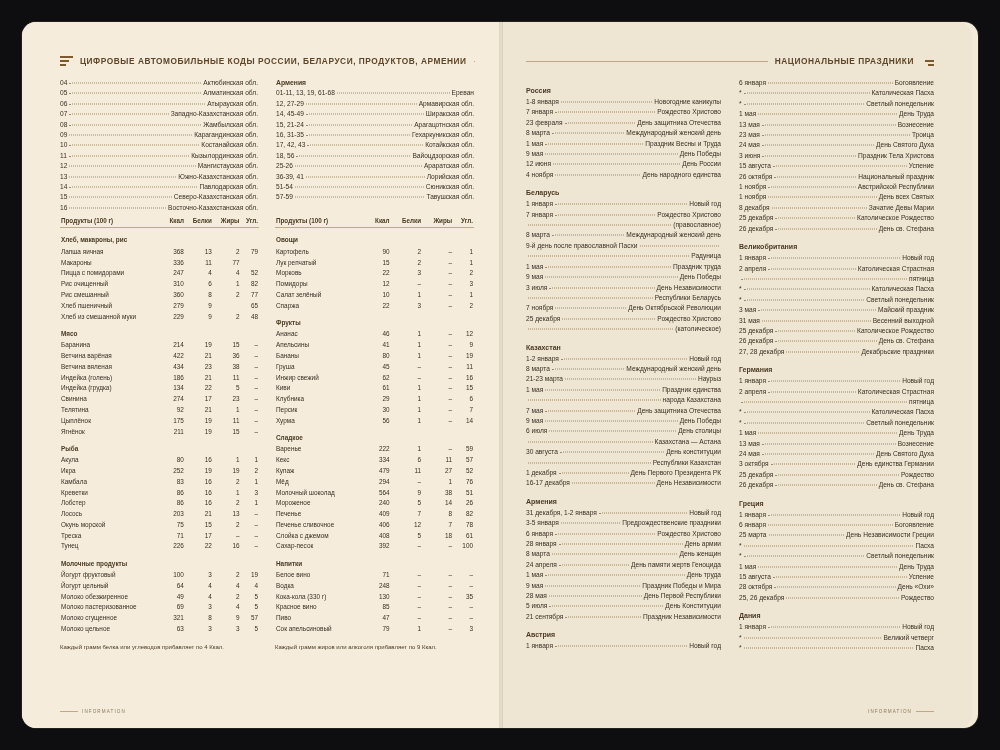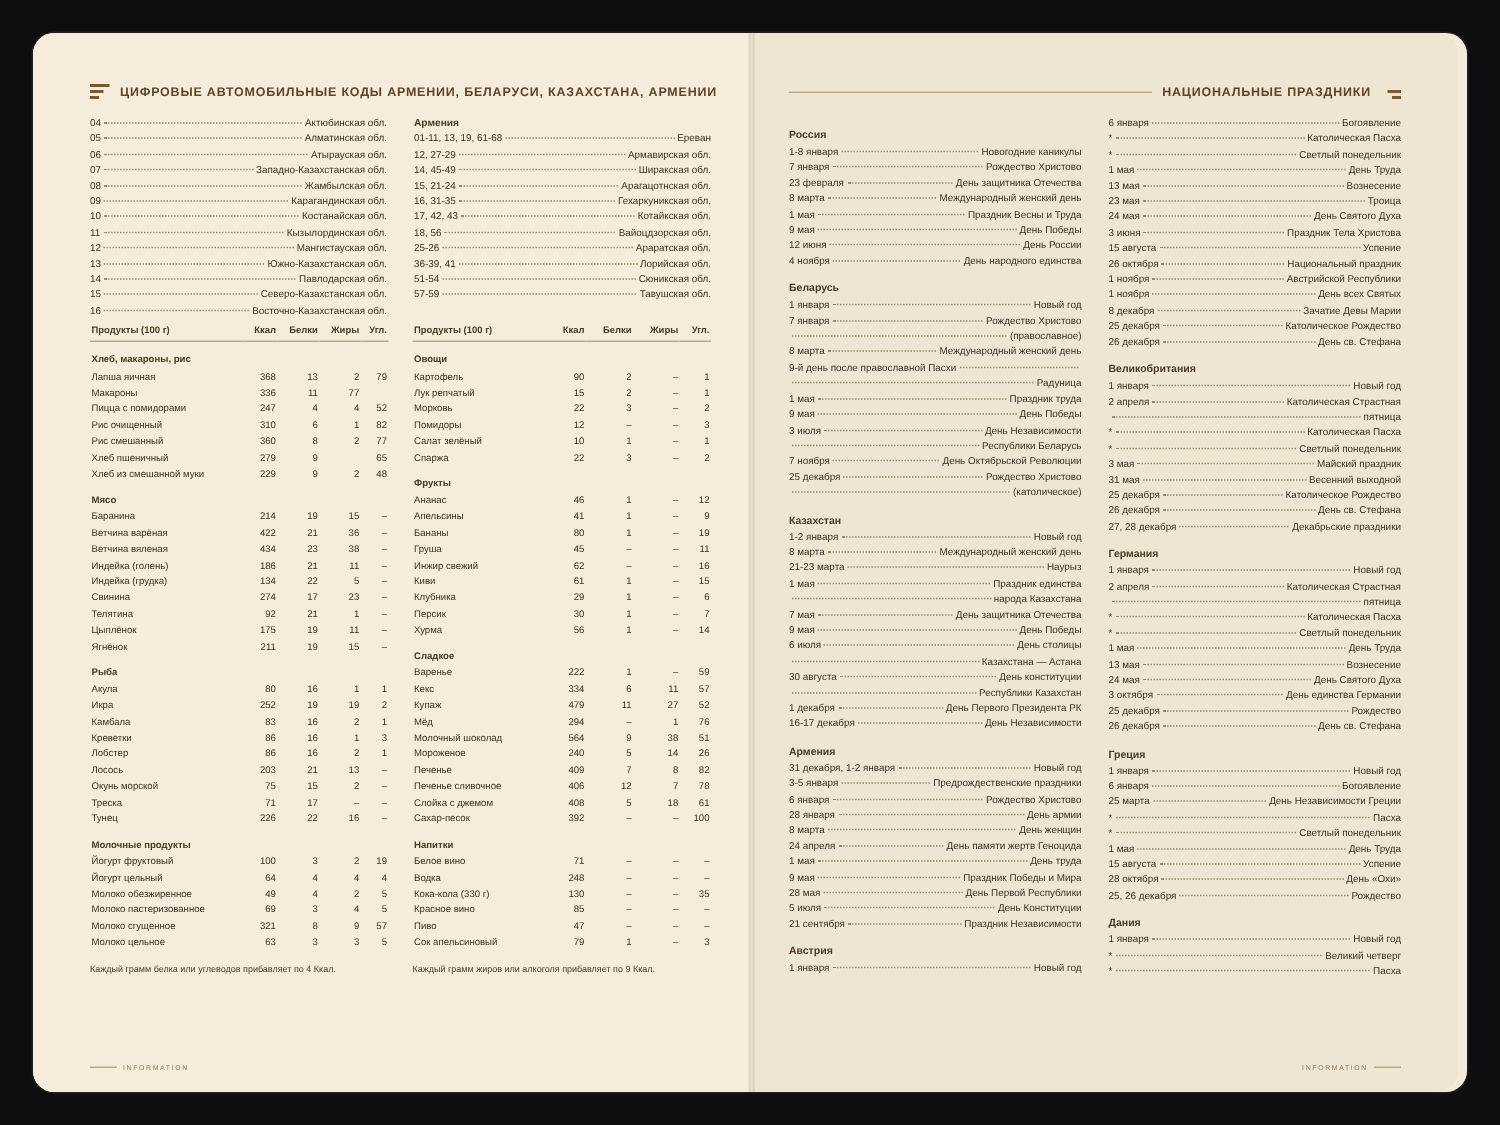--- a/index.html
+++ b/index.html
@@ -120,21 +120,21 @@
   <div class="book">
 
     <div class="page-left">
 
       <div class="sect-head">
         <span class="bars">
             <i></i>
             <i></i>
             <i></i>
           </span>
-        <span class="sect-title">ЦИФРОВЫЕ АВТОМОБИЛЬНЫЕ КОДЫ АРМЕНИИ, БЕЛАРУСИ, КАЗАХСТАНА, АРМЕНИИ</span>
+        <span class="sect-title">ЦИФРОВЫЕ АВТОМОБИЛЬНЫЕ КОДЫ РОССИИ, БЕЛАРУСИ, ПРОДУКТОВ, АРМЕНИИ</span>
         <span class="rule"></span>
       </div>
 
       <div class="cols2">
         <div class="col" id="codes-left">
             <div class="row">
               <span class="lbl">04</span>
               <span class="dots"></span>
               <span class="val">Актюбинская обл.</span>
             </div>

